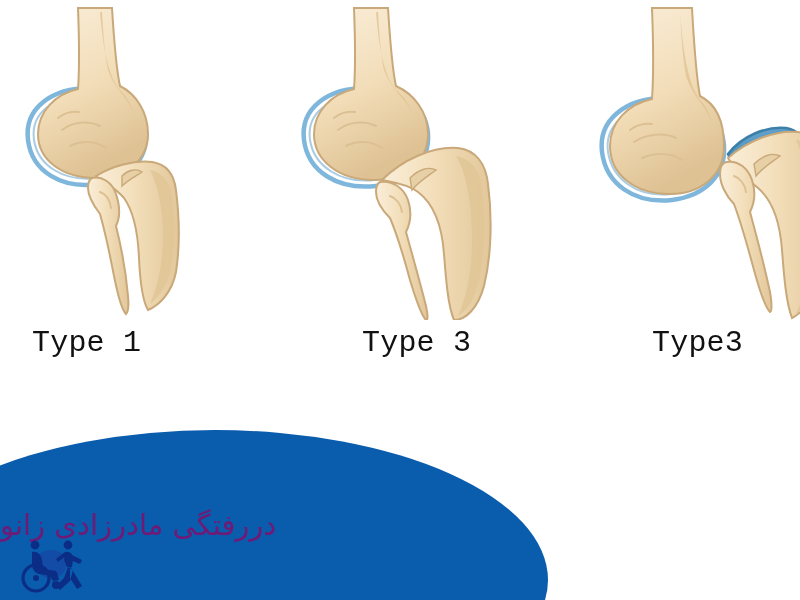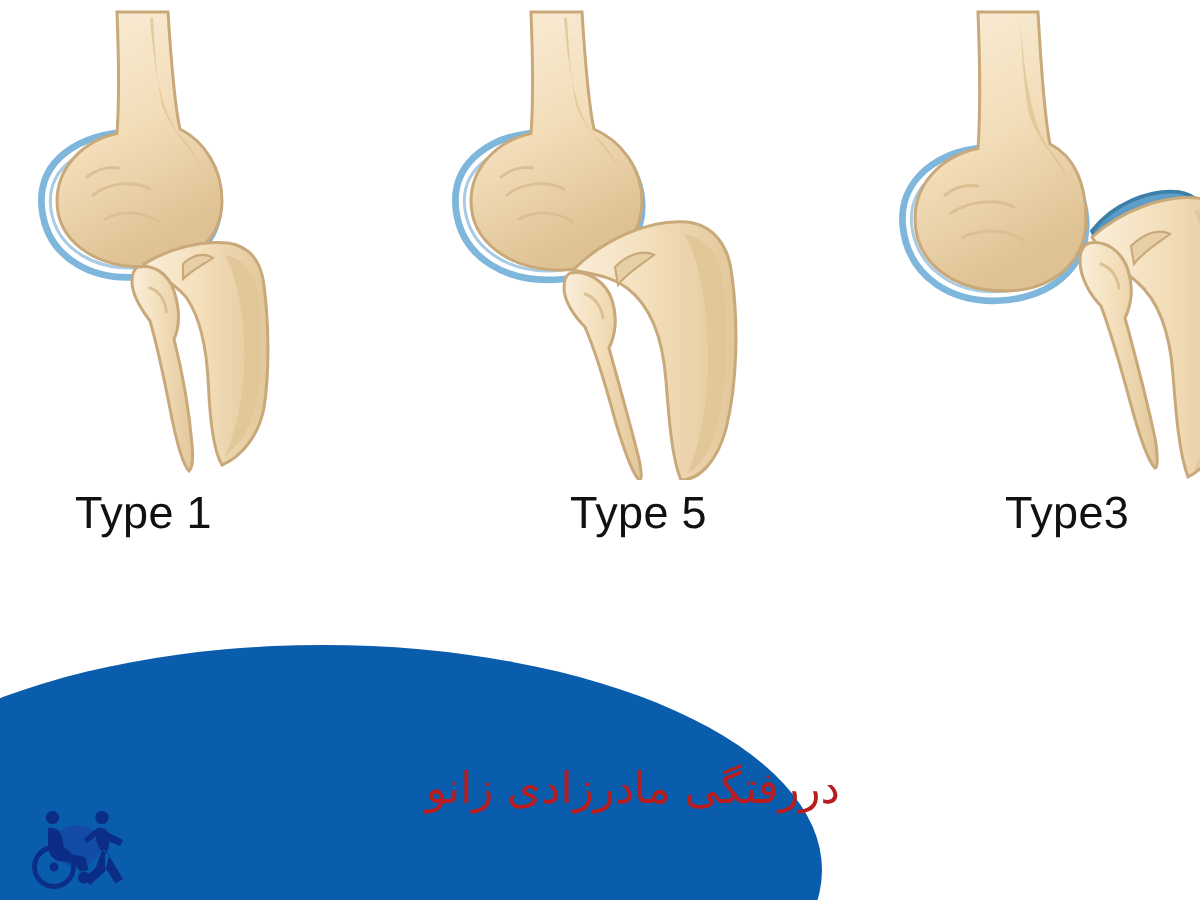--- a/index.html
+++ b/index.html
@@ -23,51 +23,50 @@
   .figure-layer {
     position: absolute;
     left: 0;
     top: 0;
     width: 800px;
     height: 320px;
   }
   .label {
     position: absolute;
     top: 326px;
-    font-family: Liberation Sans, sans-serif;
+    font-family: Liberation Mono, monospace;
     font-size: 30px;
     font-weight: 400;
     color: #111111;
     letter-spacing: 0.2px;
     white-space: nowrap;
-    margin-left: 18px;
   }
   #label-type1 { left: 32px; }
   #label-type2 { left: 362px; }
   #label-type3 { left: 652px; }
 
   #banner {
     position: absolute;
     left: -118px;
     top: 430px;
     width: 666px;
     height: 300px;
     background: #0A5CAD;
     border-radius: 50% / 50%;
   }
   #caption {
     position: absolute;
     left: 0px;
     top: 508px;
     width: 560px;
-    text-align: right;
+    text-align: left;
     direction: rtl;
     font-family: "DejaVu Sans", sans-serif;
     font-size: 29px;
-    color: #b91c1c;
+    color: #701a75;
     white-space: nowrap;
     line-height: 1.2;
   }
   #logo {
     position: absolute;
     left: 12px;
     top: 536px;
     width: 78px;
     height: 58px;
   }
@@ -249,21 +248,21 @@
                C 190 308, 184 292, 178 270
                C 171 244, 164 220, 158 204
                C 150 196, 144 184, 144 174
                C 144 166, 147 163, 150 162 Z" fill="url(#boneGrad)" stroke="#C9A879" stroke-width="2"></path>
       <path d="M 158 176 C 164 178, 169 184, 170 192" fill="none" stroke="#DCC093" stroke-width="2" stroke-linecap="round"></path>
       <path d="M 178 164 C 186 156, 196 152, 204 156 C 196 162, 186 168, 180 176 Z" fill="#E8D0A6" stroke="#C9A879" stroke-width="1.4"></path>
     </g>
   </svg>
 
   <div class="label" id="label-type1">Type 1</div>
-  <div class="label" id="label-type2">Type 5</div>
+  <div class="label" id="label-type2">Type 3</div>
   <div class="label" id="label-type3">Type3</div>
 
   <div id="banner"></div>
 
   <div id="caption">دررفتگی مادرزادی زانو</div>
 
   <svg id="logo" viewBox="0 0 78 58" xmlns="http://www.w3.org/2000/svg">
     <ellipse cx="39" cy="28" rx="16" ry="14" fill="#1B3FA0" opacity="0.55"></ellipse>
 
     <circle cx="23" cy="9" r="4.4" fill="#0B2D86"></circle>

